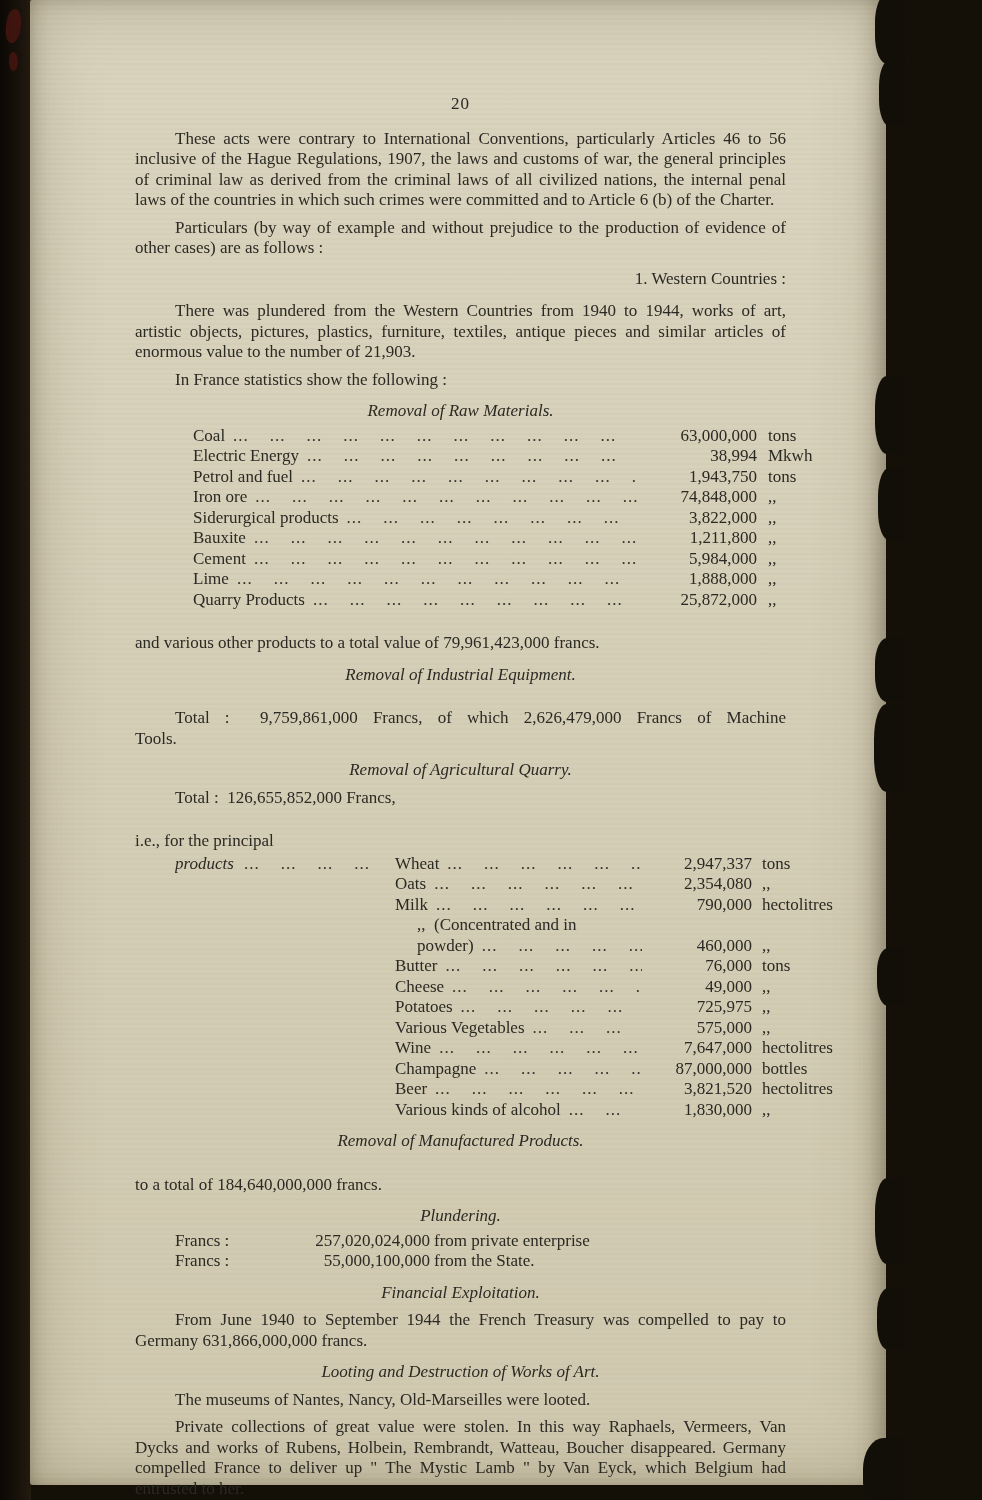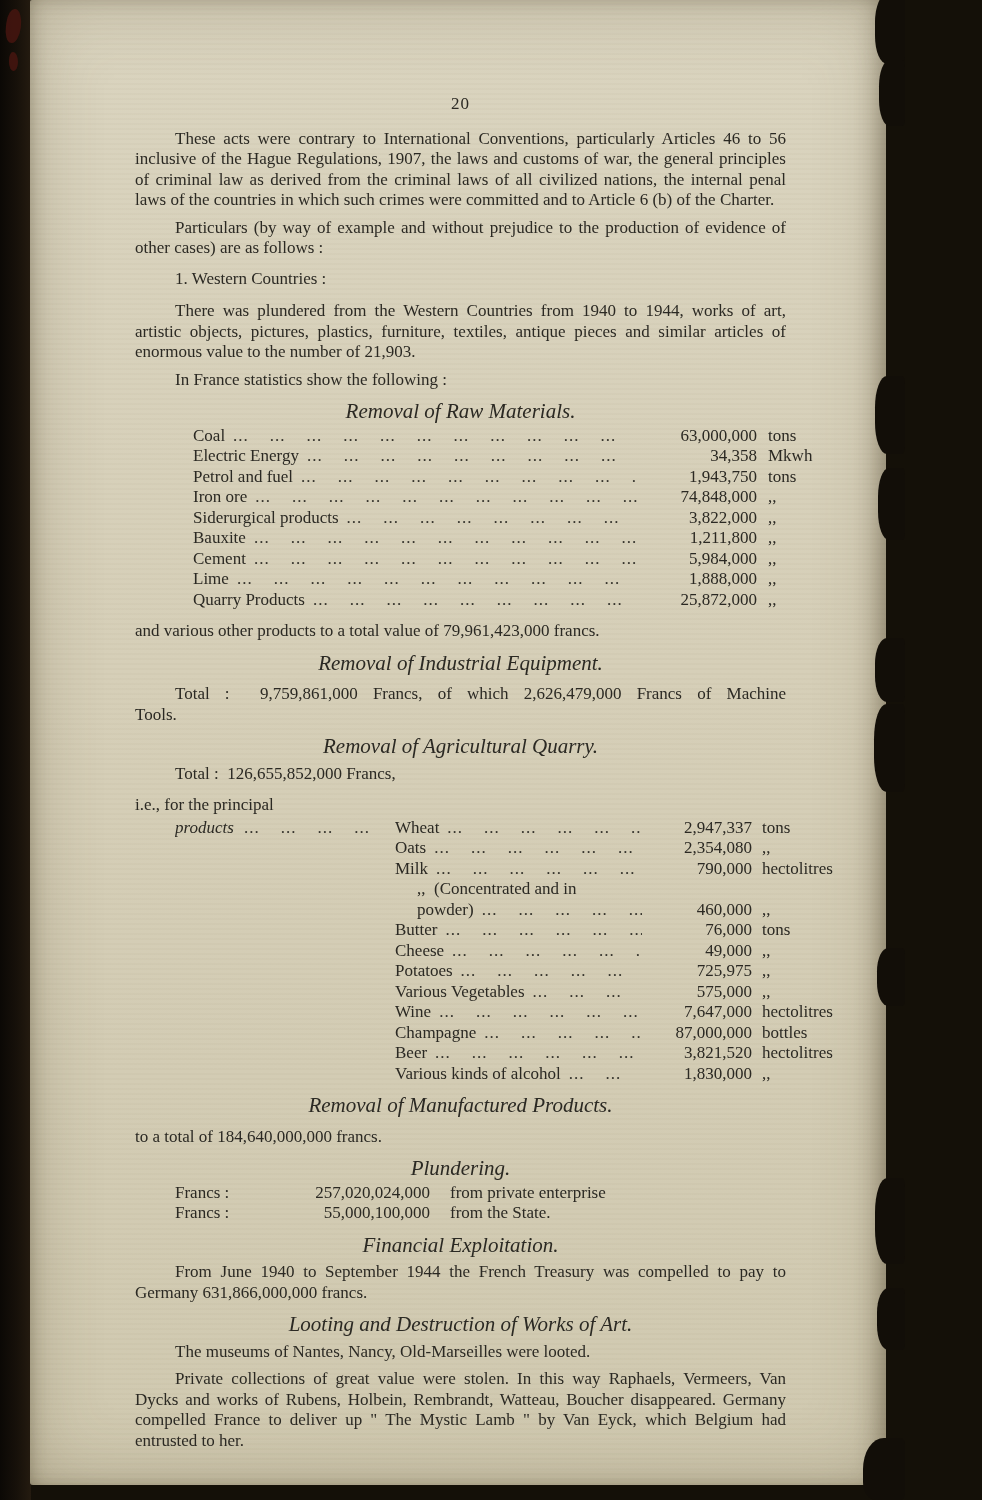--- a/index.html
+++ b/index.html
@@ -46,23 +46,23 @@
   }
   .content {
     padding: 94px 100px 0 105px;
     font-size: 17px;
     line-height: 20.5px;
   }
 
   .page-number { text-align: center; margin: 0 0 14px 0; letter-spacing: 1px; }
 
   .para { margin: 7px 0 0 0; text-align: justify; text-indent: 40px; }
-  .noindent { margin: 11px 0 0 0; text-align: left; text-indent: 0; }
-  .subhead { margin: 10px 0 12px 0; text-indent: 40px; }
-  .sec { margin: 11px 0 4px 0; font-style: italic; font-weight: normal; text-align: center; font-size: 21px; }
+  .noindent { margin: 23px 0 0 0; text-align: left; text-indent: 0; }
+  .subhead { margin: 10px 0 12px 0; text-indent: 40px; text-align: right; }
+  .sec { margin: 11px 0 4px 0; font-style: italic; font-weight: normal; text-align: center; font-size: 17px; }
 
   .jline { display: block; text-align: justify; text-align-last: justify; text-indent: 40px; }
   .jline2 { display: block; text-indent: 0; }
 
   
   .mat-table { margin: 1px 0 0 58px; width: 655px; }
   .row { display: flex; align-items: flex-start; line-height: 20.5px; }
   .lbl { flex: 0 0 auto; padding-right: 8px; white-space: nowrap; }
   .leader { flex: 1 1 0; overflow: hidden; white-space: nowrap; letter-spacing: 1px; color: #35332c; }
   .val { flex: 0 0 120px; text-align: right; white-space: nowrap; }
@@ -74,21 +74,21 @@
   .agri-left .lbl { padding-right: 10px; font-style: italic; }
   .agri-left .leader { margin-right: 26px; }
   .agri-val { flex: 0 0 110px; text-align: right; white-space: nowrap; }
   .agri-unit { flex: 0 0 100px; padding-left: 10px; white-space: nowrap; }
   .cont { padding-left: 22px; }
 
   
   .plun-table { margin: 2px 0 0 40px; width: 620px; }
   .plun-lbl { flex: 0 0 95px; }
   .plun-val { flex: 0 0 160px; text-align: right; white-space: nowrap; }
-  .plun-desc { flex: 1 1 auto; padding-left: 20px; }
+  .plun-desc { flex: 1 1 auto; padding-left: 4px; }
 </style>
 </head>
 <body>
 
 <div class="scene">
 
   <div class="edge-left"></div>
   <span class="red-mark rm1"></span>
   <span class="red-mark rm2"></span>
 
@@ -108,21 +108,21 @@
       <div class="mat-table">
         <div class="row">
           <span class="lbl">Coal</span>
           <span class="leader">...&nbsp;&nbsp;&nbsp;&nbsp;...&nbsp;&nbsp;&nbsp;&nbsp;...&nbsp;&nbsp;&nbsp;&nbsp;...&nbsp;&nbsp;&nbsp;&nbsp;...&nbsp;&nbsp;&nbsp;&nbsp;...&nbsp;&nbsp;&nbsp;&nbsp;...&nbsp;&nbsp;&nbsp;&nbsp;...&nbsp;&nbsp;&nbsp;&nbsp;...&nbsp;&nbsp;&nbsp;&nbsp;...&nbsp;&nbsp;&nbsp;&nbsp;...&nbsp;&nbsp;&nbsp;&nbsp;...&nbsp;&nbsp;&nbsp;&nbsp;...&nbsp;&nbsp;&nbsp;&nbsp;...&nbsp;&nbsp;&nbsp;&nbsp;...&nbsp;&nbsp;&nbsp;&nbsp;...</span>
           <span class="val">63,000,000</span>
           <span class="unit">tons</span>
         </div>
         <div class="row">
           <span class="lbl">Electric Energy</span>
           <span class="leader">...&nbsp;&nbsp;&nbsp;&nbsp;...&nbsp;&nbsp;&nbsp;&nbsp;...&nbsp;&nbsp;&nbsp;&nbsp;...&nbsp;&nbsp;&nbsp;&nbsp;...&nbsp;&nbsp;&nbsp;&nbsp;...&nbsp;&nbsp;&nbsp;&nbsp;...&nbsp;&nbsp;&nbsp;&nbsp;...&nbsp;&nbsp;&nbsp;&nbsp;...&nbsp;&nbsp;&nbsp;&nbsp;...&nbsp;&nbsp;&nbsp;&nbsp;...&nbsp;&nbsp;&nbsp;&nbsp;...&nbsp;&nbsp;&nbsp;&nbsp;...&nbsp;&nbsp;&nbsp;&nbsp;...&nbsp;&nbsp;&nbsp;&nbsp;...&nbsp;&nbsp;&nbsp;&nbsp;...</span>
-          <span class="val">34,358</span>
+          <span class="val">38,994</span>
           <span class="unit">Mkwh</span>
         </div>
         <div class="row">
           <span class="lbl">Petrol and fuel</span>
           <span class="leader">...&nbsp;&nbsp;&nbsp;&nbsp;...&nbsp;&nbsp;&nbsp;&nbsp;...&nbsp;&nbsp;&nbsp;&nbsp;...&nbsp;&nbsp;&nbsp;&nbsp;...&nbsp;&nbsp;&nbsp;&nbsp;...&nbsp;&nbsp;&nbsp;&nbsp;...&nbsp;&nbsp;&nbsp;&nbsp;...&nbsp;&nbsp;&nbsp;&nbsp;...&nbsp;&nbsp;&nbsp;&nbsp;...&nbsp;&nbsp;&nbsp;&nbsp;...&nbsp;&nbsp;&nbsp;&nbsp;...&nbsp;&nbsp;&nbsp;&nbsp;...&nbsp;&nbsp;&nbsp;&nbsp;...&nbsp;&nbsp;&nbsp;&nbsp;...&nbsp;&nbsp;&nbsp;&nbsp;...</span>
           <span class="val">1,943,750</span>
           <span class="unit">tons</span>
         </div>
         <div class="row">
           <span class="lbl">Iron ore</span>

